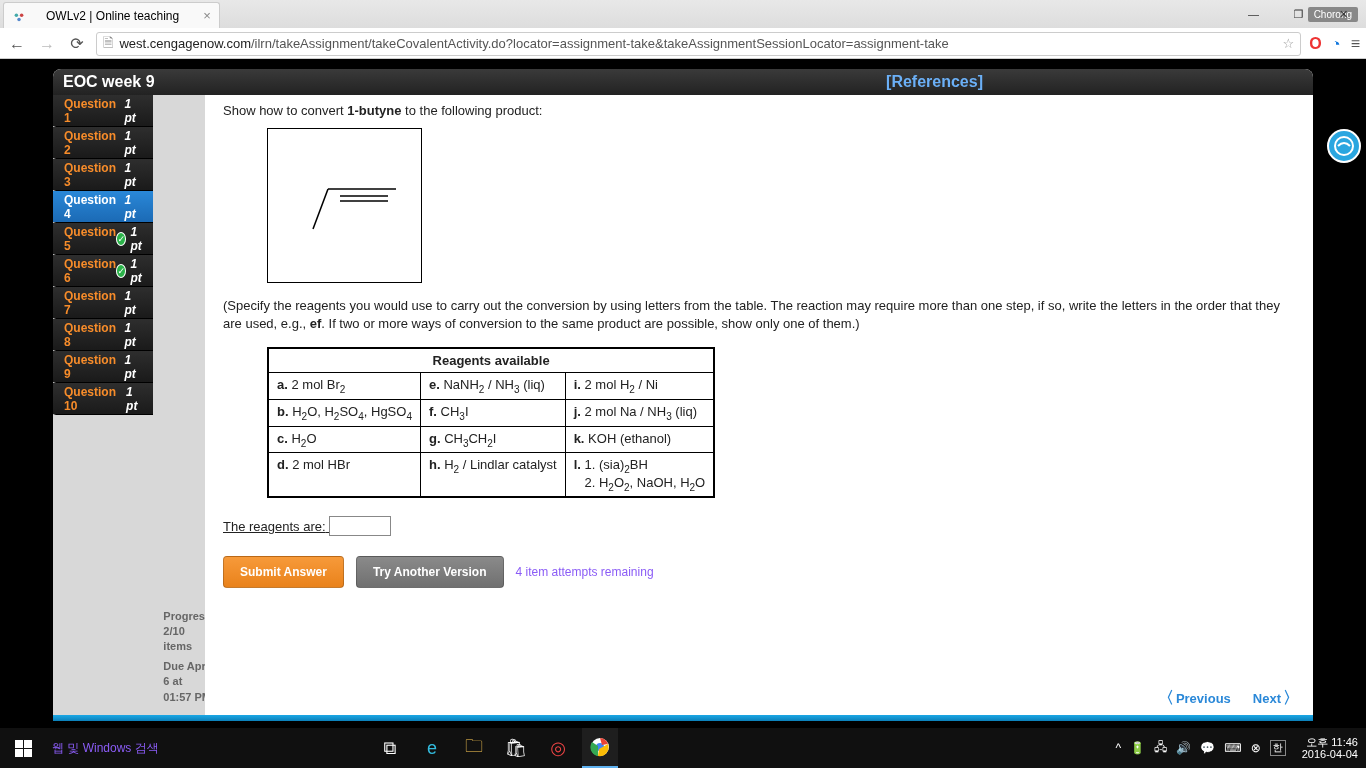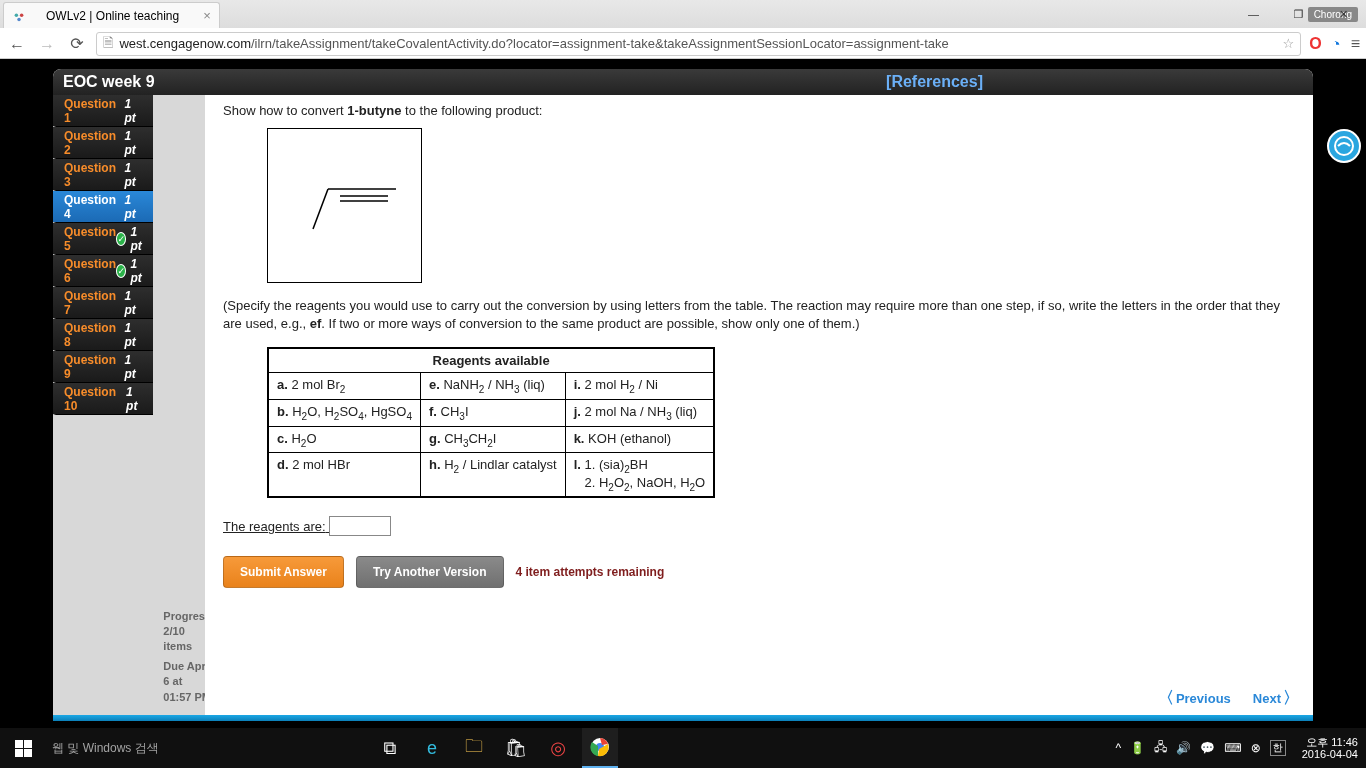--- a/index.html
+++ b/index.html
@@ -47,32 +47,32 @@
 .reagent-table th { border:1px solid #000; padding:4px 30px; font-weight:bold; text-align:center; }
 .reagent-table td { border:1px solid #000; padding:4px 8px; font-size:13px; vertical-align:top; }
 .reagent-table td .lt { font-weight:bold; }
 sub { font-size:10px; }
 .answer-row { margin:6px 0 20px 0;text-decoration:underline; }
 .answer-row input { width:62px; height:20px; border:1px solid #888; }
 .btn-row { display:flex; align-items:center; gap:12px; font-family:Arial,sans-serif;}
 .btn { padding:8px 16px; border-radius:4px; font-size:12px; font-weight:bold; color:#fff; border:1px solid rgba(0,0,0,.2); cursor:pointer; }
 .btn.orange { background:linear-gradient(#f79a3a,#e9821b); }
 .btn.gray { background:linear-gradient(#8a8a8a,#707070); }
-.attempts { font-size:12px; color:#7f1d1d; font-weight:bold; }
+.attempts { font-size:12px; color:#8b5cf6; font-weight:normal; }
 .content-footer { position:absolute; bottom:6px; right:14px; display:flex; gap:22px; font-size:13px; font-weight:bold; color:#2a88d8; font-family:Arial,sans-serif;}
 .content-footer span { cursor:pointer; display:flex; align-items:center; gap:2px; }
 .blue-bar { height:6px; background:linear-gradient(#1aa8e6,#0b7fb8); }
 
 
 .help-bubble { position:absolute; top:70px; right:5px; width:34px; height:34px; border-radius:50%; background:#2aa6e0; border:2px solid #fff; display:flex; align-items:center; justify-content:center; color:#fff; font-size:18px; }
 
 
 .taskbar { position:absolute; bottom:0; left:0; right:0; height:40px; background:#101010; display:flex; align-items:center; color:#fff; font-size:12px; }
 .taskbar .start { width:46px; display:flex; justify-content:center; }
-.taskbar .search { color:#a3a3a3; margin-left:6px; flex:0 0 300px; }
+.taskbar .search { color:#8b5cf6; margin-left:6px; flex:0 0 300px; }
 .taskbar .center { flex:1; display:flex; gap:6px; margin-left:20px;}
 .tb-icon { width:36px; height:40px; display:flex; align-items:center; justify-content:center; font-size:18px; }
 .tb-icon.active { border-bottom:2px solid #5fb2f0; background:rgba(255,255,255,.06); }
 .tray { display:flex; align-items:center; gap:9px; padding:0 8px; }
 .clock { text-align:right; line-height:1.1; font-size:11px; padding:0 8px; }
 </style>
 </head>
 <body>
 
 <div class="chrome-top">

